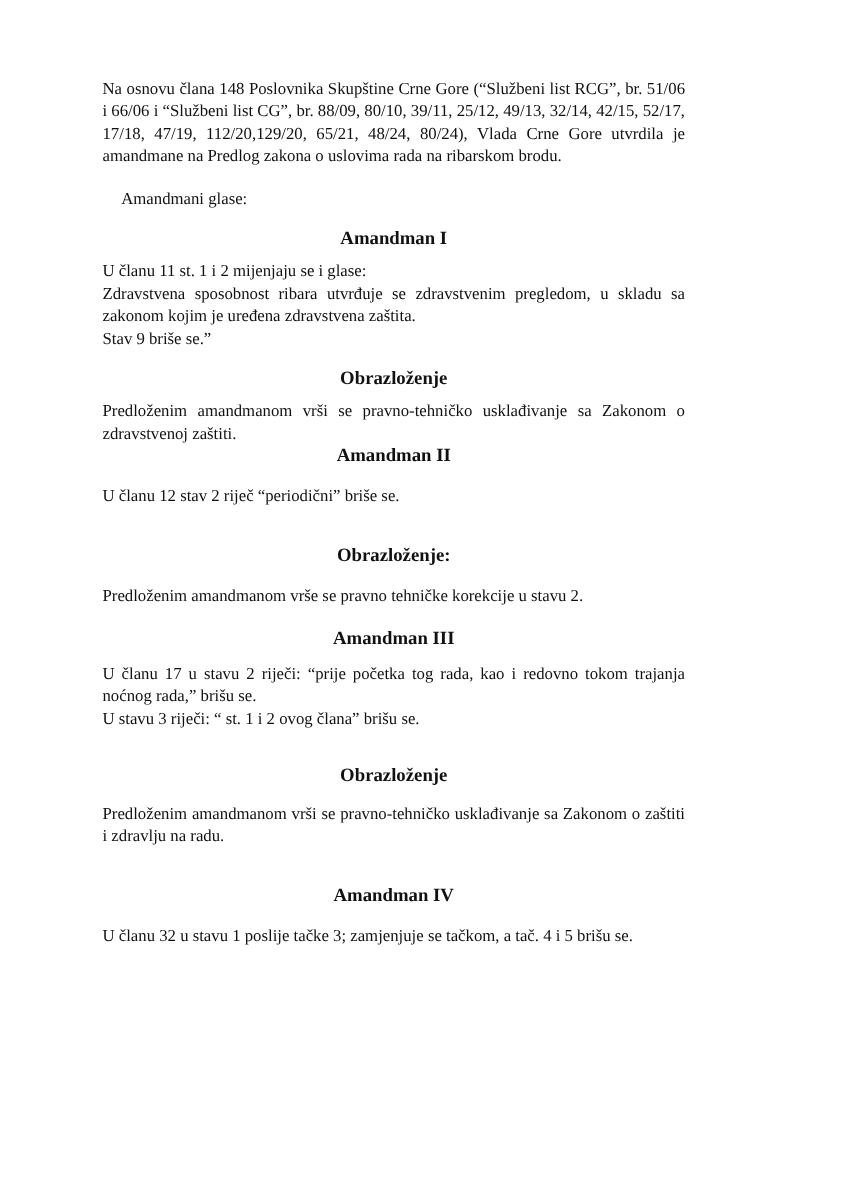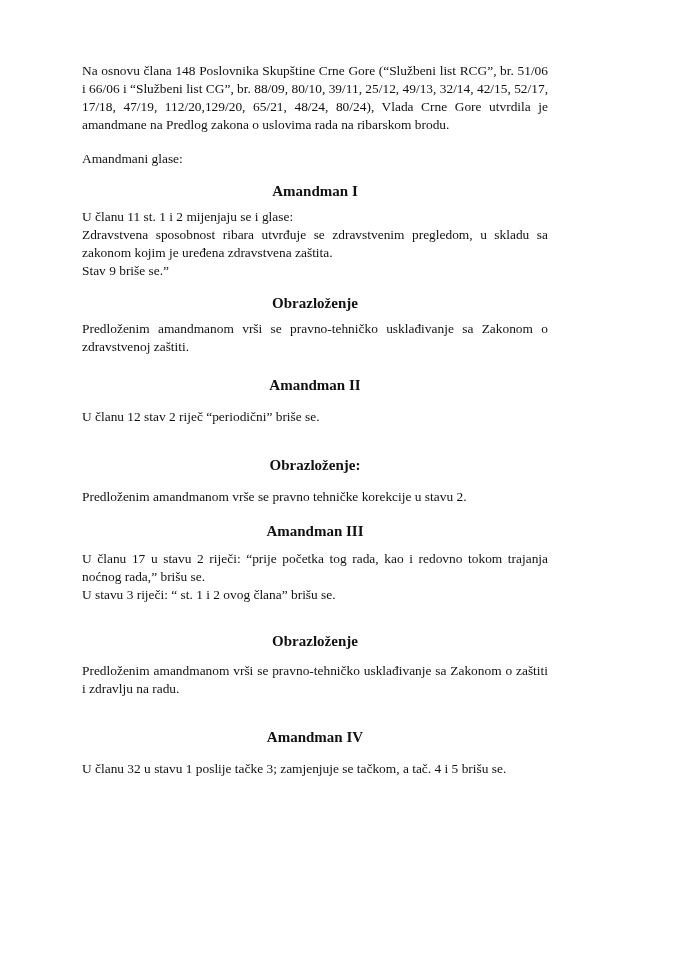--- a/index.html
+++ b/index.html
@@ -17,35 +17,35 @@
     font-family: "Liberation Serif", "DejaVu Serif", serif;
     font-size: 13.4px;
     line-height: 18px;
     color: #111111;
   }
   .para {
     margin: 0;
     text-align: justify;
   }
   .line {
-    margin: 0;
+    margin: 15px;
     text-align: left;
   }
   .heading {
     margin: 0;
     font-weight: bold;
     text-align: center;
     font-size: 15px;
     line-height: 18px;
   }
   .intro      { margin-bottom: 16px; }
   .lead       { margin-bottom: 0; }
   .h-am1      { margin-top: 14px; margin-bottom: 8px; }
   .h-obr1     { margin-top: 14px; margin-bottom: 8px; }
-  .h-am2      { margin-top: 20px; margin-bottom: 14px; }
+  .h-am2      { margin-top: 0; margin-bottom: 14px; }
   .h-obr2     { margin-top: 30px; margin-bottom: 14px; }
   .h-am3      { margin-top: 16px; margin-bottom: 10px; }
   .h-obr3     { margin-top: 28px; margin-bottom: 12px; }
   .h-am4      { margin-top: 30px; margin-bottom: 14px; }
 </style>
 </head>
 <body>
 
 <div class="page">
 

